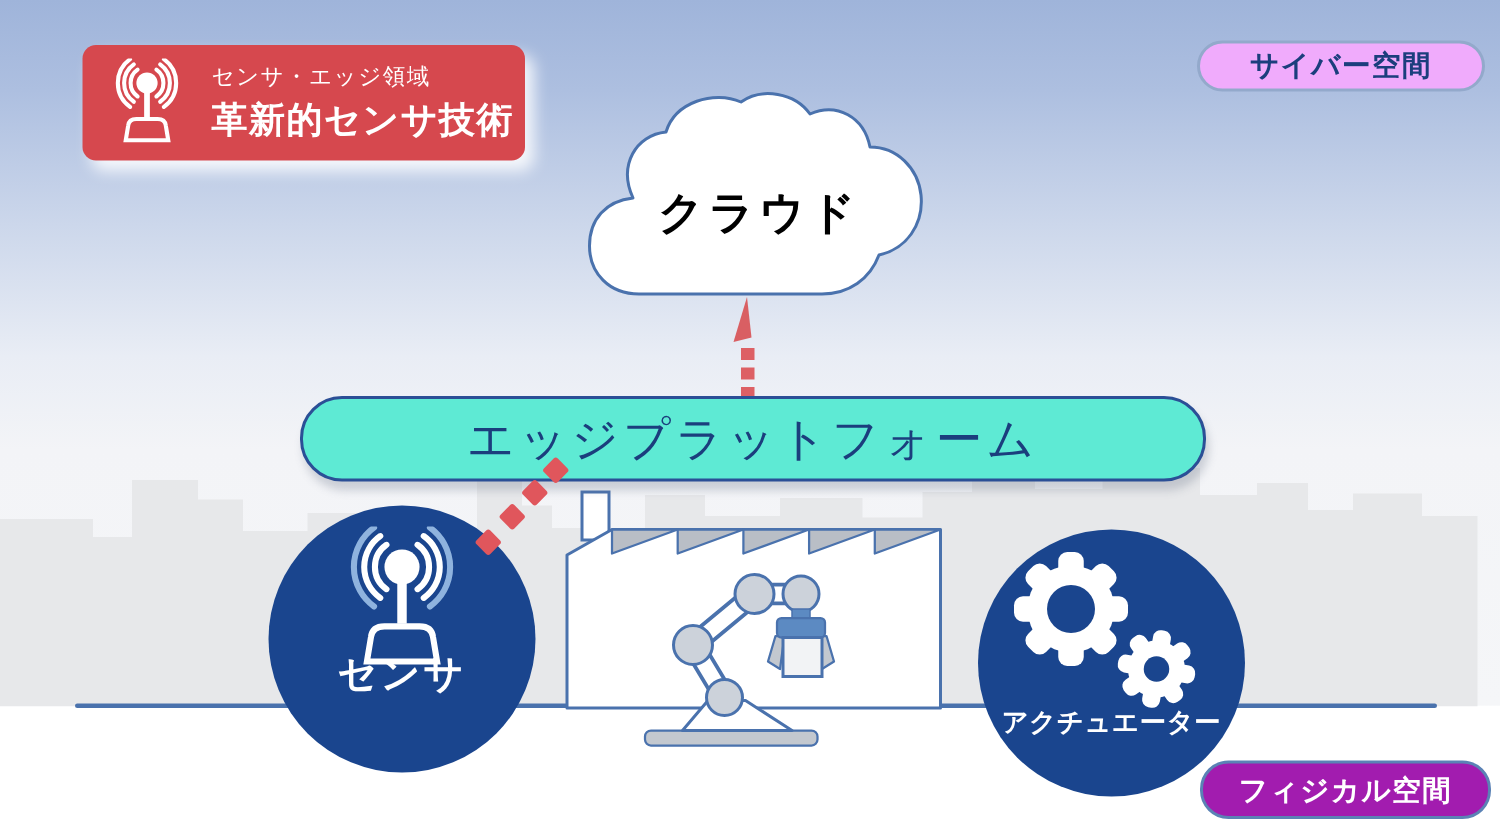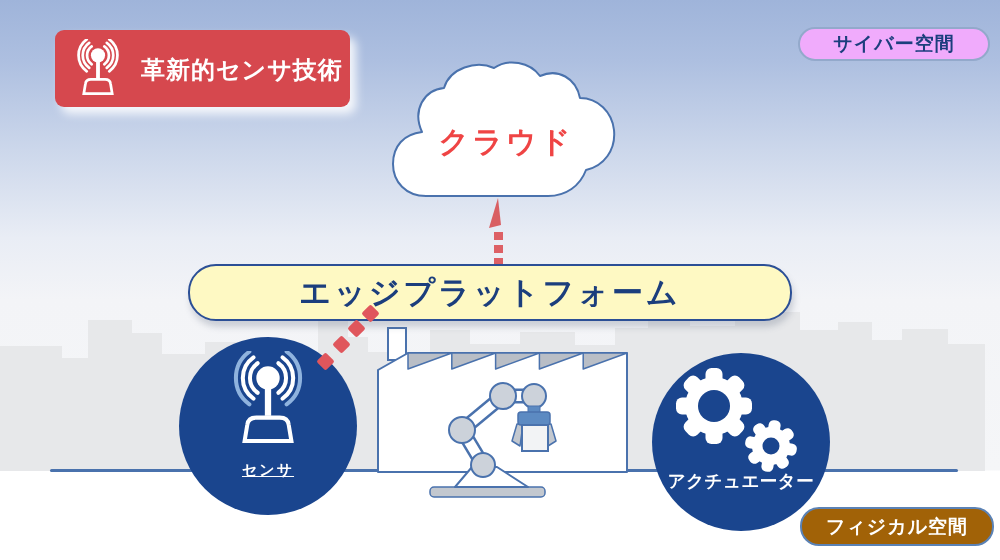--- a/index.html
+++ b/index.html
@@ -30,55 +30,55 @@
   .badge-title{font-size:24px;font-weight:700;letter-spacing:1px;margin-top:3px;}
   
   .pill-cyber{
     position:absolute;left:798px;top:27px;width:188px;height:30px;z-index:6;
     background:#f0abfc;border:2px solid #93a9cb;border-radius:17px;
     display:flex;align-items:center;justify-content:center;
     color:#1b3e7d;font-size:19px;font-weight:700;letter-spacing:1px;
   }
   .pill-physical{
     position:absolute;left:800px;top:507px;width:190px;height:35px;z-index:6;
-    background:#a16207;border:2px solid #5b82b5;border-radius:19px;
+    background:#a21caf;border:2px solid #5b82b5;border-radius:19px;
     display:flex;align-items:center;justify-content:center;
     color:#fff;font-size:19px;font-weight:700;letter-spacing:1px;
   }
   
   .cloud{position:absolute;left:390px;top:58px;width:232px;height:140px;z-index:4;}
   .cloud-label{
     position:absolute;left:390px;top:122px;width:232px;z-index:5;
-    text-align:center;color:#ef4444;font-size:30px;font-weight:700;letter-spacing:3px;
+    text-align:center;color:#000000;font-size:30px;font-weight:700;letter-spacing:3px;
   }
   
   .platform{
-    position:absolute;left:188px;top:264px;width:600px;height:53px;z-index:5;
-    background:#fef9c3;border:2.5px solid #2b4f96;border-radius:28px;
+    position:absolute;left:200px;top:264px;width:600px;height:53px;z-index:5;
+    background:#5eead4;border:2.5px solid #2b4f96;border-radius:28px;
     display:flex;align-items:center;justify-content:center;
-    color:#1b3e7d;font-size:31px;font-weight:700;letter-spacing:3px;
+    color:#1b3e7d;font-size:31px;font-weight:400;letter-spacing:3px;
     box-shadow:2px 6px 6px rgba(110,120,140,0.3);
   }
   
   .up-arrow{position:absolute;left:485px;top:195px;width:24px;height:78px;z-index:3;}
   .diamond{
     position:absolute;width:13px;height:13px;background:#e0565c;z-index:5;
     transform:rotate(45deg);border-radius:2px;
   }
   
   .node{
     position:absolute;width:178px;height:178px;border-radius:50%;
     background:#1a458e;z-index:4;
   }
   .node-sensor{left:179px;top:337px;}
   .node-actuator{left:652px;top:353px;}
   .node .nlabel{
     position:absolute;left:0;width:100%;text-align:center;color:#fff;font-weight:700;
   }
-  .node-sensor .nlabel{top:124px;font-size:15px;letter-spacing:2px;text-decoration:underline;}
+  .node-sensor .nlabel{top:95px;font-size:26px;letter-spacing:2px;}
   .node-actuator .nlabel{top:116px;font-size:17.5px;letter-spacing:0.5px;}
   .node svg{position:absolute;}
   
   .factory{position:absolute;left:368px;top:322px;width:264px;height:178px;z-index:3;}
 </style>
 </head>
 <body>
 
 <div class="stage">
 
@@ -98,20 +98,21 @@
         <path d="M43.9 7.1 A28 28 0 0 0 43.9 52.9"></path>
         <path d="M76.1 7.1 A28 28 0 0 1 76.1 52.9"></path>
         <path d="M39.3 0.8 A36 36 0 0 0 39.3 59.2"></path>
         <path d="M80.7 0.8 A36 36 0 0 1 80.7 59.2"></path>
         <path d="M34 100 L37 82 Q38 74 47 74 L73 74 Q82 74 83 82 L86 100 Z"></path>
       </g>
       <circle cx="60" cy="30" r="13" fill="#fff"></circle>
       <rect x="56.5" y="40" width="7" height="32" fill="#fff"></rect>
     </svg>
     <div class="badge-text">
+      <div class="badge-cat">センサ・エッジ領域</div>
       <div class="badge-title">革新的センサ技術</div>
     </div>
   </div>
 
   <div class="pill-cyber">サイバー空間</div>
 
   <svg class="cloud" viewBox="0 0 232 140">
     <path fill="#ffffff" stroke="#4a72ad" stroke-width="2" stroke-linejoin="round" d="
       M 36 138
       C 16 138 3 124 3 106

